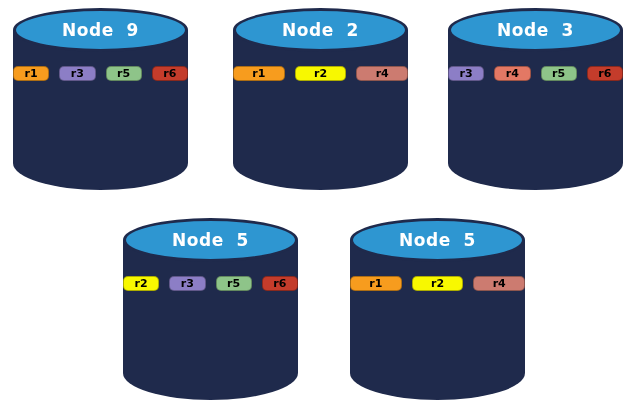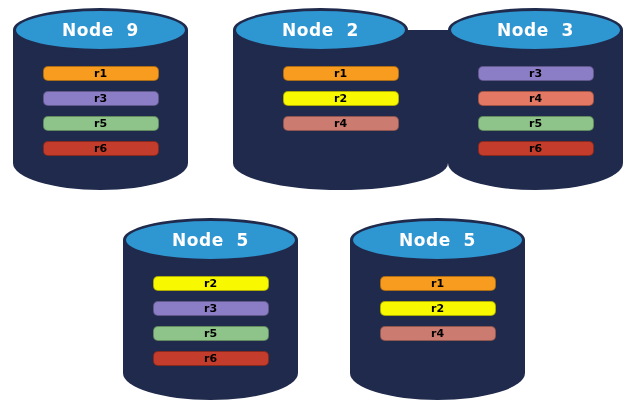--- a/index.html
+++ b/index.html
@@ -50,21 +50,20 @@
     font-weight: bold;
     white-space: pre;
     letter-spacing: 0.5px;
   }
   .replica-stack {
     position: absolute;
     left: 0;
     right: 0;
     top: 58px;
     display: flex;
-    flex-direction: column;
     align-items: center;
     gap: 10px;
     z-index: 3;
   }
   .replica-bar {
     width: 116px;
     height: 15px;
     box-sizing: border-box;
     border: 1px solid rgba(0,0,0,0.30);
     border-radius: 5px;
@@ -96,21 +95,21 @@
     <span class="replica-label">r3</span>
   </div>
         <div class="replica-bar" style="background: rgb(142, 196, 137);">
     <span class="replica-label">r5</span>
   </div>
         <div class="replica-bar" style="background: rgb(196, 60, 43);">
     <span class="replica-label">r6</span>
   </div>
       </div>
   </div>
-    <div class="cylinder" style="left: 233px; top: 8px; padding-left: 40px;">
+    <div class="cylinder" style="left: 233px; top: 8px;">
     <div class="cyl-body"></div>
     <div class="cyl-top">
       <span class="node-label">Node  2</span>
     </div>
     <div class="replica-stack">
         <div class="replica-bar" style="background: rgb(247, 156, 30);">
     <span class="replica-label">r1</span>
   </div>
         <div class="replica-bar" style="background: rgb(248, 248, 0);">
     <span class="replica-label">r2</span>

